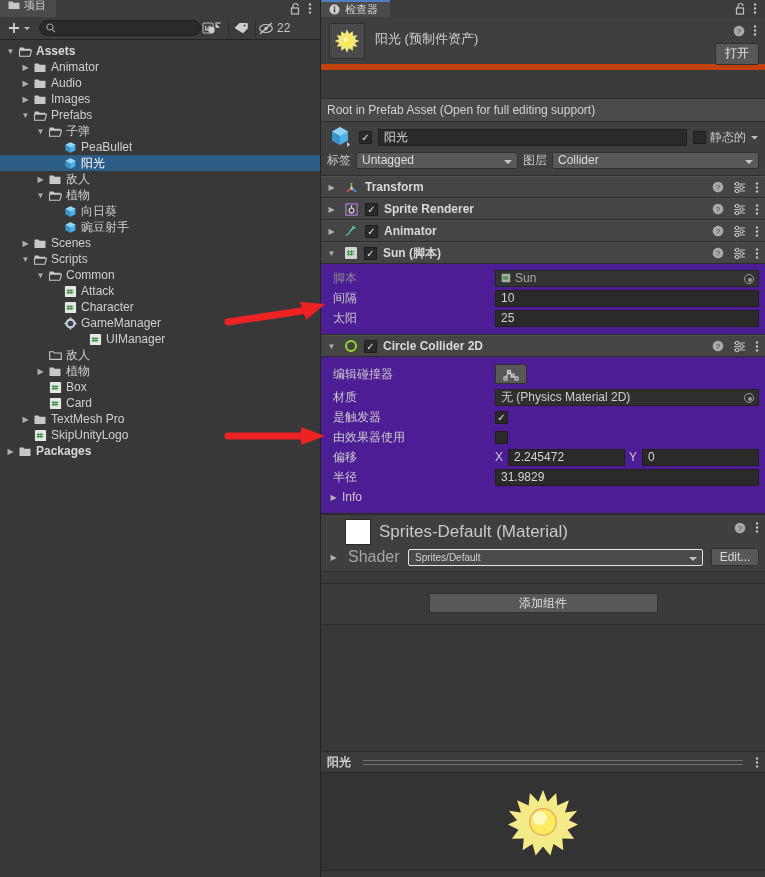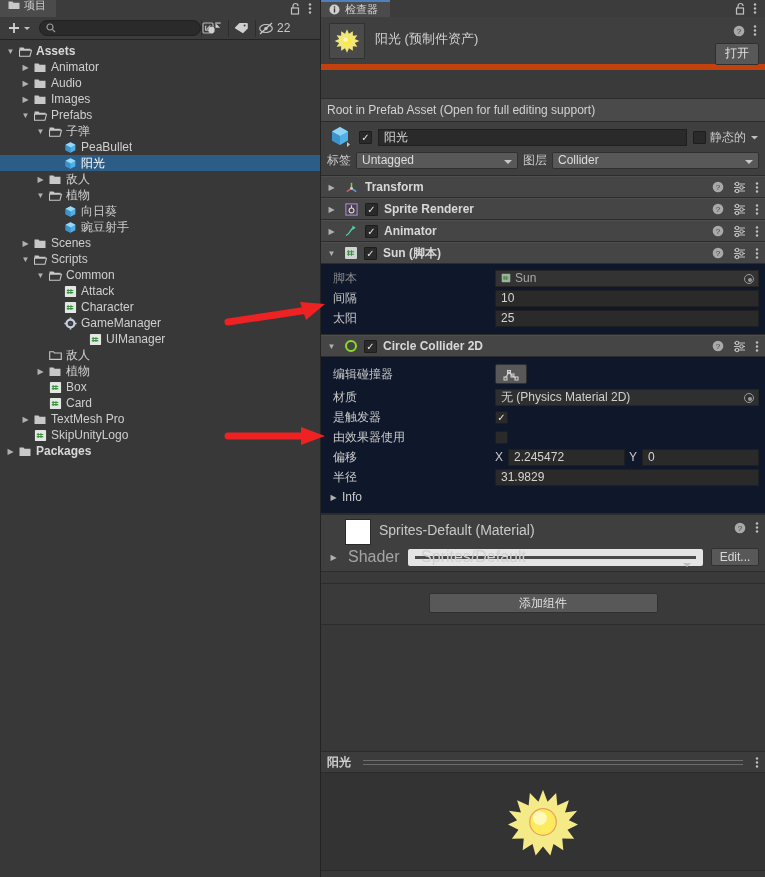--- a/index.html
+++ b/index.html
@@ -142,21 +142,21 @@
   .dd.tag { width: 162px; }
   .dd.layer { flex: 1; }
 
   .comp-header {
     height: 22px; background: #454545; border-bottom: 1px solid #2c2c2c;
     border-top: 1px solid #4e4e4e;
     display: flex; align-items: center; gap: 6px; padding: 0 6px 0 4px;
   }
   .comp-header .title { font-weight: bold; font-size: 12px; color: #d8d8d8; }
   .comp-right { margin-left: auto; display: flex; align-items: center; gap: 9px; }
-  .comp-body { background: #0f172a; border-bottom: 1px solid #2c2c2c; padding: 4px 6px 6px 6px; }
+  .comp-body { background: #4c1d95; border-bottom: 1px solid #2c2c2c; padding: 4px 6px 6px 6px; }
   .prow { display: flex; align-items: center; height: 20px; gap: 0; }
   .prow .plab { width: 168px; flex: 0 0 168px; font-size: 12px; color: #c9c9c9; padding-left: 6px;}
   .prow .plab.dim { color: #8a8a8a; }
   .inp {
     flex: 1; height: 17px; background: #2a2a2a; border: 1px solid #1f1f1f;
     color: #d4d4d4; font-size: 12px; padding: 0 5px; display: flex; align-items: center;
   }
   .objfield {
     flex: 1; height: 17px; background: #333333; border: 1px solid #242424;
     color: #a8a8a8; font-size: 12px; padding: 0 5px; display: flex; align-items: center;
@@ -177,27 +177,27 @@
   }
   .xy { display: flex; align-items: center; gap: 4px; flex: 1; }
   .xy .axl { font-size: 12px; color: #c9c9c9; width: 9px; }
   .xy .inp { flex: 1; }
   .foldrow { display: flex; align-items: center; height: 20px; gap: 2px; }
   .foldrow .t { font-size: 12px; color: #c9c9c9; }
 
   .mat-block { background: #3f3f3f; border-top: 1px solid #2c2c2c; border-bottom: 1px solid #2c2c2c; padding: 4px 6px 5px 6px; }
   .mat-row1 { display: flex; align-items: flex-start; gap: 8px; }
   .mat-swatch { width: 26px; height: 26px; background: #ffffff; border: 1px solid #2a2a2a; flex: 0 0 26px; margin-left: 18px;}
-  .mat-name { font-size: 14px; color: #c9c9c9; padding-top: 3px; }
+  .mat-name { font-size: 17px; color: #c9c9c9; padding-top: 3px; }
   .mat-right { margin-left: auto; display: flex; align-items: center; gap: 9px; padding-top: 2px; }
   .mat-row2 { display: flex; align-items: center; gap: 8px; margin-top: 3px; }
   .mat-fold { width: 13px; color: #b0b0b0; font-size: 8px; text-align:center; flex: 0 0 13px;}
   .shader-lbl { font-size: 16px; color: #a5a5a5; width: 52px; }
-  .shader-dd { flex: 1; height: 17px; background: #4a4a4a; border: 7px solid #e5e5e5; border-radius:2px;
-    color: #d0d0d0; font-size: 16px; padding: 0 16px 0 6px; display:flex; align-items:center; position:relative;}
+  .shader-dd { flex: 1; height: 17px; background: #4a4a4a; border: 1px solid #e5e5e5; border-radius:2px;
+    color: #d0d0d0; font-size: 10px; padding: 0 16px 0 6px; display:flex; align-items:center; position:relative;}
   .shader-dd::after { content:""; position:absolute; right:5px; top:7px;
     border-left:4px solid transparent; border-right:4px solid transparent; border-top:4px solid #c0c0c0;}
   .edit-btn { width: 48px; height: 18px; background: #585858; border: 1px solid #303030; border-radius:2px;
     color: #d8d8d8; font-size: 12px; display: flex; align-items: center; justify-content: center; }
 
   .spacer-strip { height: 12px; background: #3a3a3a; border-bottom: 1px solid #2c2c2c; }
   .addcomp-area { background: #3a3a3a; padding: 9px 0 11px 0; display: flex; justify-content: center;
     border-bottom: 1px solid #2c2c2c;}
   .addcomp-btn {
     width: 229px; height: 20px; background: #585858; border: 1px solid #303030;

